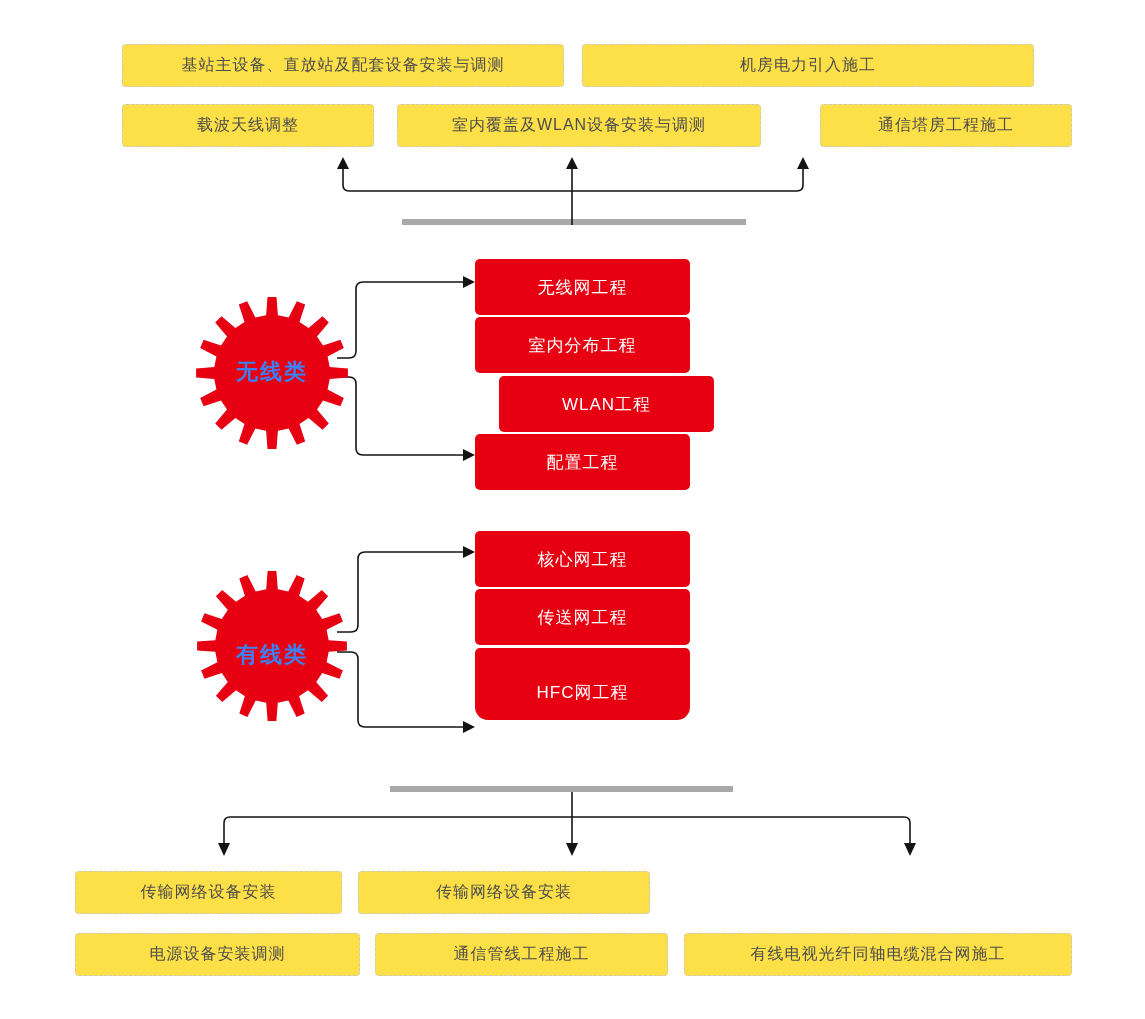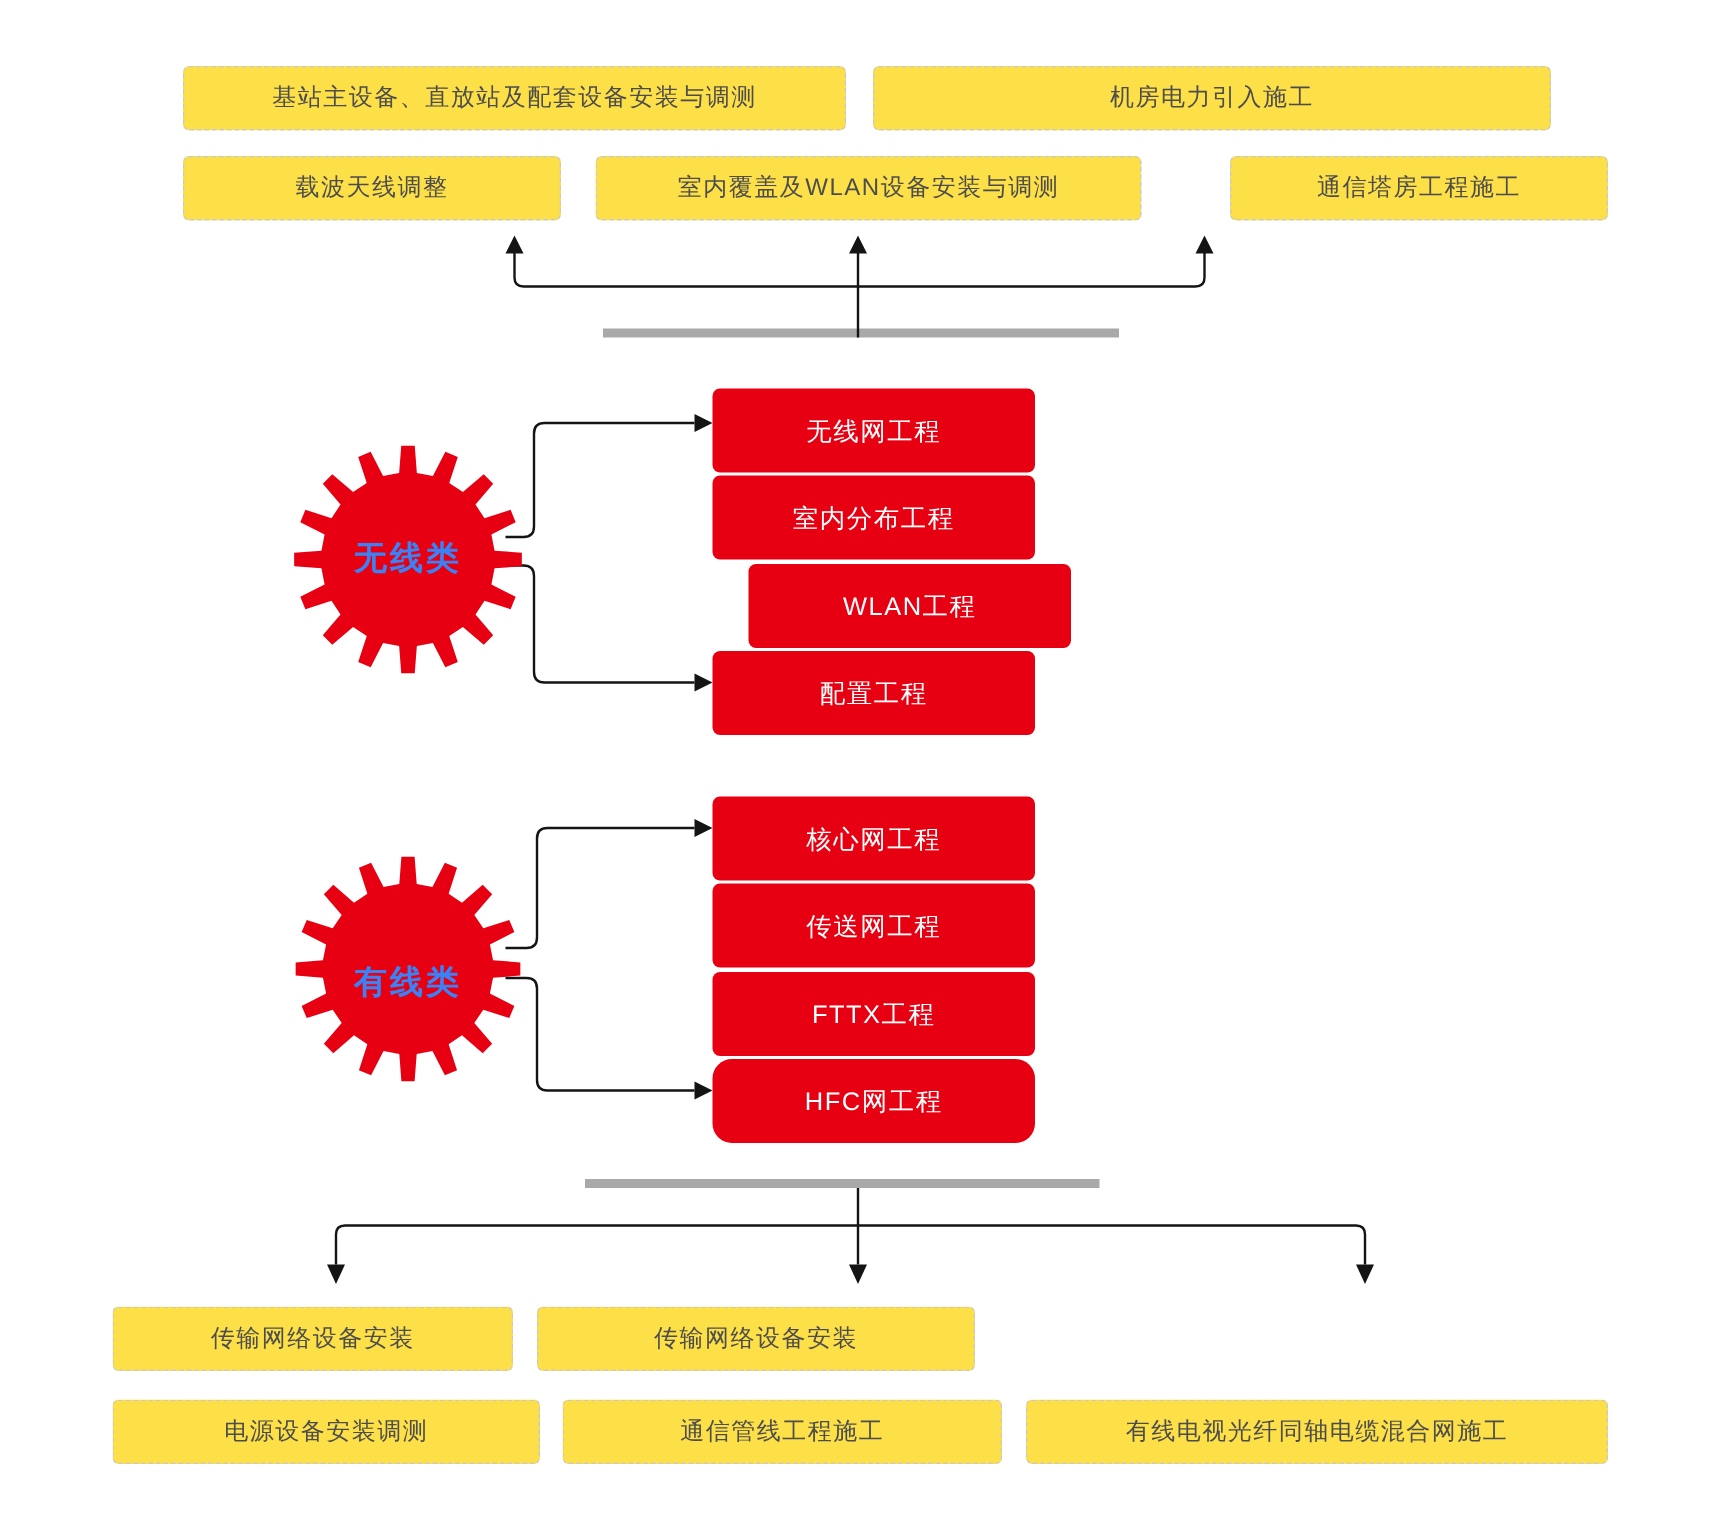--- a/index.html
+++ b/index.html
@@ -79,21 +79,21 @@
   <div class="gear-label" style="left:200px;top:359px;">无线类</div>
   <div class="red-box" style="left:475px;top:259px;">无线网工程</div>
   <div class="red-box" style="left:475px;top:317px;">室内分布工程</div>
   <div class="red-box" style="left:475px;top:376px;margin-left:24px;">WLAN工程</div>
   <div class="red-box" style="left:475px;top:434px;">配置工程</div>
 
   <div class="gear-label" style="left:200px;top:632px;margin-top:10px;">有线类</div>
   <div class="red-box" style="left:475px;top:531px;">核心网工程</div>
   <div class="red-box" style="left:475px;top:589px;">传送网工程</div>
   <div class="red-box" style="left:475px;top:648px;">FTTX工程</div>
-  <div class="red-box" style="left:475px;top:706px;border-radius:13px;">HFC网工程</div>
+  <div class="red-box" style="left:475px;top:664px;border-radius:13px;">HFC网工程</div>
 
   <div class="dashed-box" style="left:75px;top:871px;width:265px;">传输网络设备安装</div>
   <div class="dashed-box" style="left:358px;top:871px;width:290px;">传输网络设备安装</div>
   <div class="dashed-box" style="left:75px;top:933px;width:283px;">电源设备安装调测</div>
   <div class="dashed-box" style="left:375px;top:933px;width:291px;">通信管线工程施工</div>
   <div class="dashed-box" style="left:684px;top:933px;width:386px;">有线电视光纤同轴电缆混合网施工</div>
 
 </div>
 
 </body></html>

